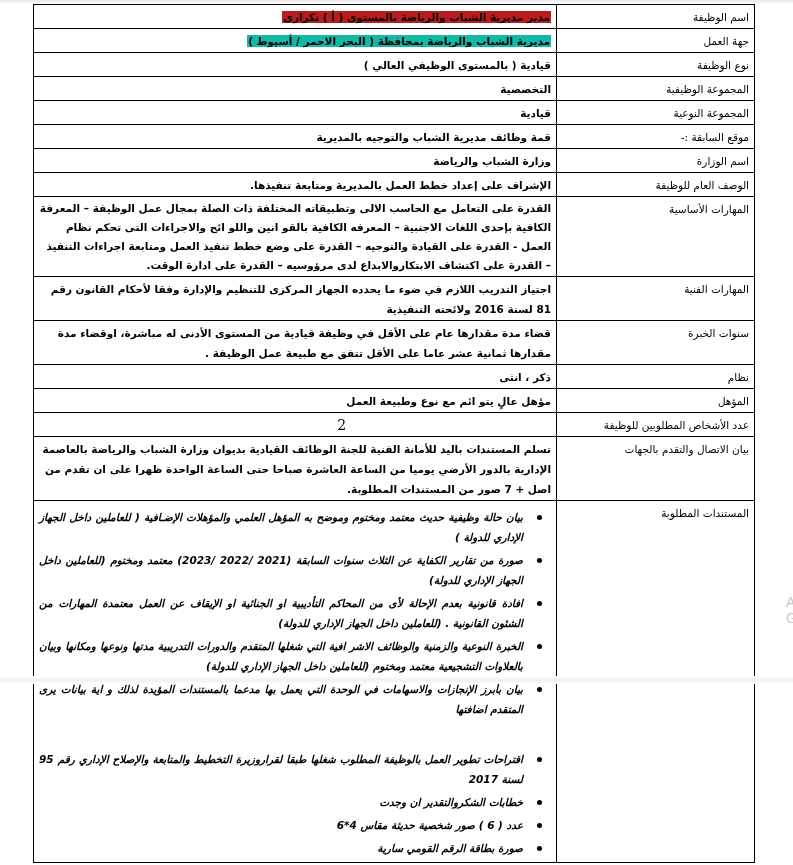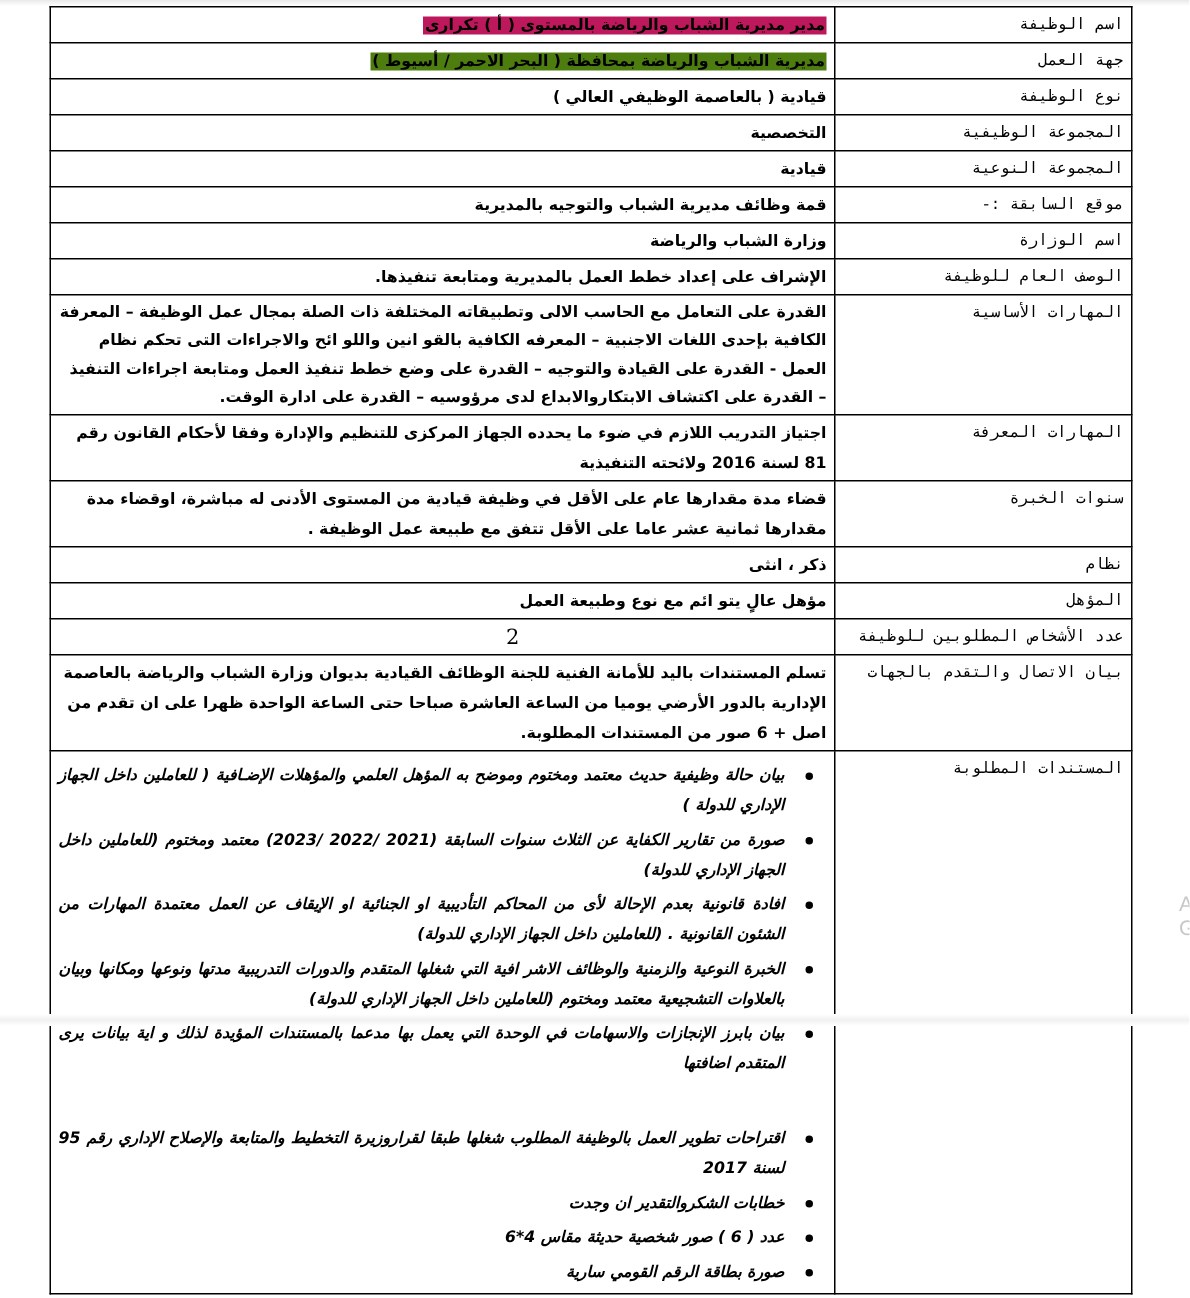--- a/index.html
+++ b/index.html
@@ -29,24 +29,24 @@
     }
     table.job td {
       border: 1.5px solid #000;
       vertical-align: top;
       padding: 2px 5px 1px 5px;
       font-size: 10.5px;
       line-height: 20px;
       color: #000;
       text-align: right;
     }
-    td.label { width: 187px; font-size: 11px; font-family: Liberation Mono, monospace; }
+    td.label { width: 187px; font-size: 11px; }
     td.value { font-weight: bold; }
-    .hl-yellow { background: #be185d; padding: 0 1px; }
-    .hl-red { background: #4d7c0f; padding: 0 1px; }
+    .hl-yellow { background: #b91c1c; padding: 0 1px; }
+    .hl-red { background: #14b8a6; padding: 0 1px; }
     .num-val { font-family: "DejaVu Serif", serif; font-weight: normal; font-size: 14px; text-align: left; }
     .justify { text-align: justify; text-align-last: right; }
     ul.docs { margin: 0; padding: 0 0 0 0; list-style: none; font-style: italic; }
     ul.docs li { position: relative; padding-right: 28px; text-align: justify; text-align-last: right; margin-bottom: 3px; }
     ul.docs li .bullet {
       position: absolute; right: 9px; top: 8px; width: 5px; height: 5px;
       background: #000; border-radius: 50%;
     }
   </style>
 </head>
@@ -59,21 +59,21 @@
       <tr>
     <td class="label">اسم الوظيفة</td>
     <td class="value"><span class="hl-yellow">مدير مديرية الشباب والرياضة بالمستوى ( أ ) تكرارى</span></td>
   </tr>
   <tr>
     <td class="label">جهة العمل</td>
     <td class="value"><span class="hl-red">مديرية الشباب والرياضة بمحافظة ( البحر الاحمر / أسيوط  )</span></td>
   </tr>
   <tr>
     <td class="label">نوع الوظيفة</td>
-    <td class="value">قيادية  ( بالعاصمة الوظيفي العالي )</td>
+    <td class="value">قيادية  ( بالمستوى الوظيفي العالي )</td>
   </tr>
   <tr>
     <td class="label">المجموعة الوظيفية</td>
     <td class="value">التخصصية</td>
   </tr>
   <tr>
     <td class="label">المجموعة النوعية</td>
     <td class="value">قيادية</td>
   </tr>
   <tr>
@@ -86,21 +86,21 @@
   </tr>
   <tr>
     <td class="label">الوصف العام للوظيفة</td>
     <td class="value">الإشراف على إعداد خطط العمل بالمديرية ومتابعة تنفيذها.</td>
   </tr>
   <tr>
     <td class="label">المهارات الأساسية</td>
     <td class="value justify" style="line-height:19px;">القدرة على التعامل مع الحاسب الالى وتطبيقاته المختلفة ذات الصلة بمجال عمل الوظيفة – المعرفة الكافية بإحدى اللغات الاجنبية – المعرفه الكافية بالقو انين واللو ائح والاجراءات التى تحكم نظام العمل -  القدرة على القيادة والتوجيه – القدرة على وضع خطط تنفيذ العمل ومتابعة اجراءات التنفيذ – القدرة على اكتشاف الابتكاروالابداع لدى مرؤوسيه – القدرة على ادارة الوقت.</td>
   </tr>
   <tr>
-    <td class="label">المهارات المعرفة</td>
+    <td class="label">المهارات الفنية</td>
     <td class="value justify">اجتياز التدريب اللازم في ضوء ما يحدده الجهاز المركزى للتنظيم والإدارة وفقا لأحكام القانون رقم 81 لسنة 2016 ولائحته التنفيذية</td>
   </tr>
   <tr>
     <td class="label">سنوات الخبرة</td>
     <td class="value justify">قضاء مدة مقدارها عام على الأقل في وظيفة قيادية من المستوى الأدنى له مباشرة، اوقضاء مدة  مقدارها ثمانية  عشر عاما على الأقل تتفق مع طبيعة عمل الوظيفة .</td>
   </tr>
   <tr>
     <td class="label">نظام</td>
     <td class="value">ذكر ، انثى</td>
   </tr>
@@ -109,21 +109,21 @@
     <td class="value">مؤهل عالٍ يتو ائم مع نوع وطبيعة العمل</td>
   </tr>
   <tr>
     <td class="label">عدد الأشخاص المطلوبين للوظيفة</td>
     <td class="value">
           <div class="num-val" style="text-align:right;padding-right:40%;">2</div>
         </td>
   </tr>
   <tr>
     <td class="label">بيان الاتصال والتقدم بالجهات</td>
-    <td class="value justify">تسلم المستندات باليد للأمانة الفنية للجنة الوظائف القيادية بديوان وزارة الشباب والرياضة بالعاصمة الإدارية بالدور الأرضي يوميا من الساعة العاشرة صباحا حتى الساعة الواحدة ظهرا على ان تقدم من اصل + 6 صور من المستندات المطلوبة.</td>
+    <td class="value justify">تسلم المستندات باليد للأمانة الفنية للجنة الوظائف القيادية بديوان وزارة الشباب والرياضة بالعاصمة الإدارية بالدور الأرضي يوميا من الساعة العاشرة صباحا حتى الساعة الواحدة ظهرا على ان تقدم من اصل + 7 صور من المستندات المطلوبة.</td>
   </tr>
   <tr>
     <td class="label">المستندات المطلوبة</td>
     <td class="value" style="padding-top:6px;">
       <ul class="docs">
         <li><span class="bullet"></span><span>بيان حالة وظيفية حديث معتمد ومختوم وموضح به المؤهل العلمي والمؤهلات الإضـافية ( للعاملين داخل الجهاز الإداري للدولة )</span></li>
         <li><span class="bullet"></span><span>صورة من تقارير الكفاية عن الثلاث سنوات السابقة (2021 /2022 /2023) معتمد ومختوم (للعاملين داخل الجهاز الإداري للدولة)</span></li>
         <li><span class="bullet"></span><span>افادة قانونية بعدم الإحالة لأى من المحاكم التأديبية او الجنائية او الإيقاف عن العمل معتمدة المهارات من الشئون القانونية . (للعاملين داخل الجهاز الإداري للدولة)</span></li>
         <li><span class="bullet"></span><span>الخبرة النوعية والزمنية والوظائف الاشر افية التي شغلها المتقدم والدورات التدريبية مدتها ونوعها ومكانها وبيان بالعلاوات التشجيعية معتمد ومختوم (للعاملين داخل الجهاز الإداري للدولة)</span></li>
         <li style="margin-bottom:30px;"><span class="bullet"></span><span>بيان بأبرز الإنجازات والاسهامات في الوحدة التي يعمل بها مدعما بالمستندات المؤيدة لذلك و اية بيانات يرى المتقدم اضافتها</span></li>

